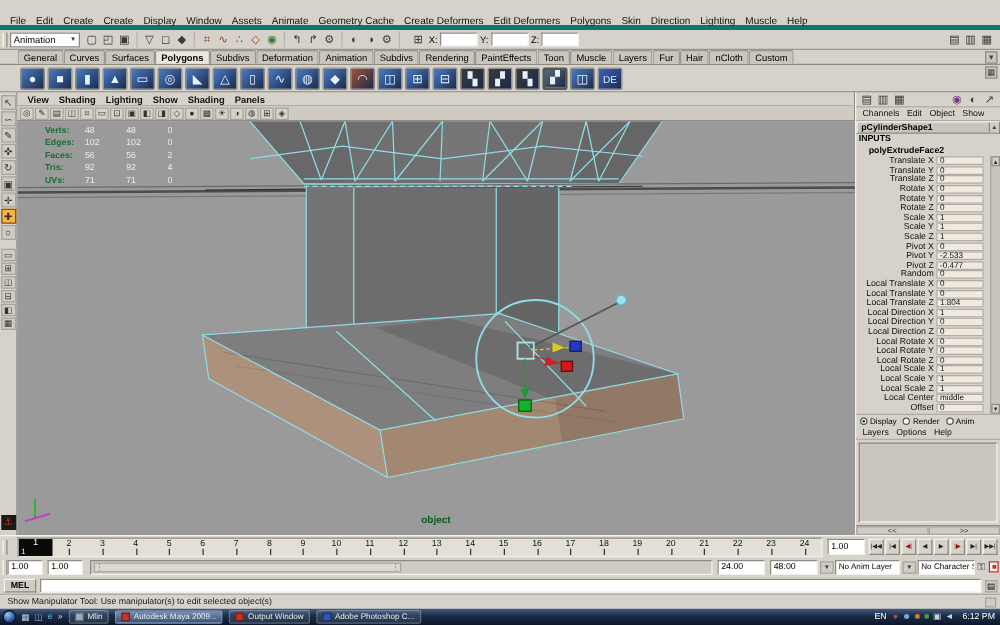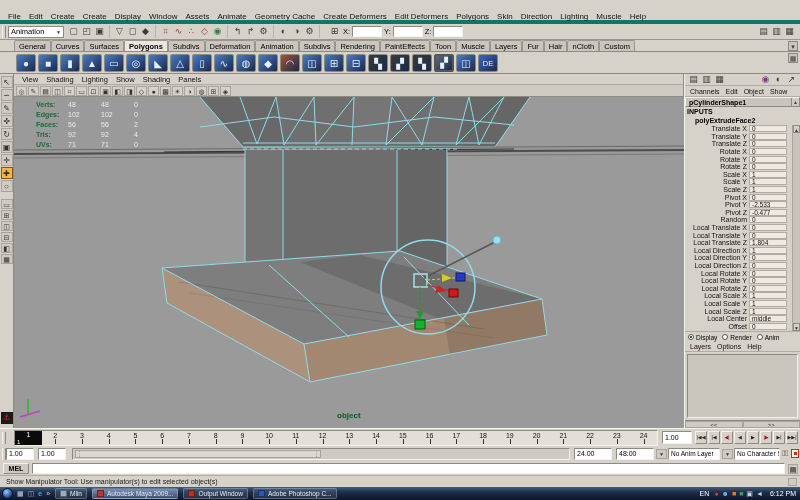--- a/index.html
+++ b/index.html
@@ -60,21 +60,21 @@
     color:#333; background:#cfcbc3; border:1px solid #a8a49c; }
   .tool.sel { background:#f5b445; border:1px solid #7a5a1a; }
   .tool.layout { height:10px; font-size:7px; line-height:9px; }
   #toolbox .spacer { height:6px; }
   #maya-anchor { margin-top:auto; margin-bottom:4px; width:12px; height:12px; background:#1a1a1a;
     color:#d03020; font-size:8px; line-height:12px; text-align:center; }
 
   
   #viewport { position:absolute; left:14px; top:74px; width:670px; height:354px; border-right:1px solid #8d8a82; }
   #vpmenu { height:11px; background:#d6d2ca; display:flex; align-items:center; padding-left:4px; border-bottom:1px solid #b0aca4; }
-  #vpmenu .mi { font-size:7.5px; padding:0 4px; }
+  #vpmenu .mi { font-size:7.5px; padding:0 4px;font-weight:bold; }
   #vptoolbar { height:12px; background:#cfcbc3; display:flex; align-items:center; padding-left:2px; border-bottom:1px solid #8d8a82; }
   .vpicon { width:11px; height:10px; margin-right:1px; font-size:7px; line-height:9px; text-align:center;
     color:#333; background:#d6d2ca; border:1px solid #a8a49c; }
   #scene { position:relative; width:670px; height:331px; background:#9a9a9a; overflow:hidden; }
   #hud { position:absolute; left:22px; top:2px; z-index:3; }
   .hudrow { display:flex; height:10px; align-items:center; }
   .hudlabel { width:32px; font-size:7px; font-weight:bold; color:#1c6b38; }
   .hudval { width:33px; font-size:7px; color:#ececec; }
   #persp-label { position:absolute; left:323px; top:314px; font-size:8px; font-weight:bold; color:#0b5a1f; z-index:3; }
 

